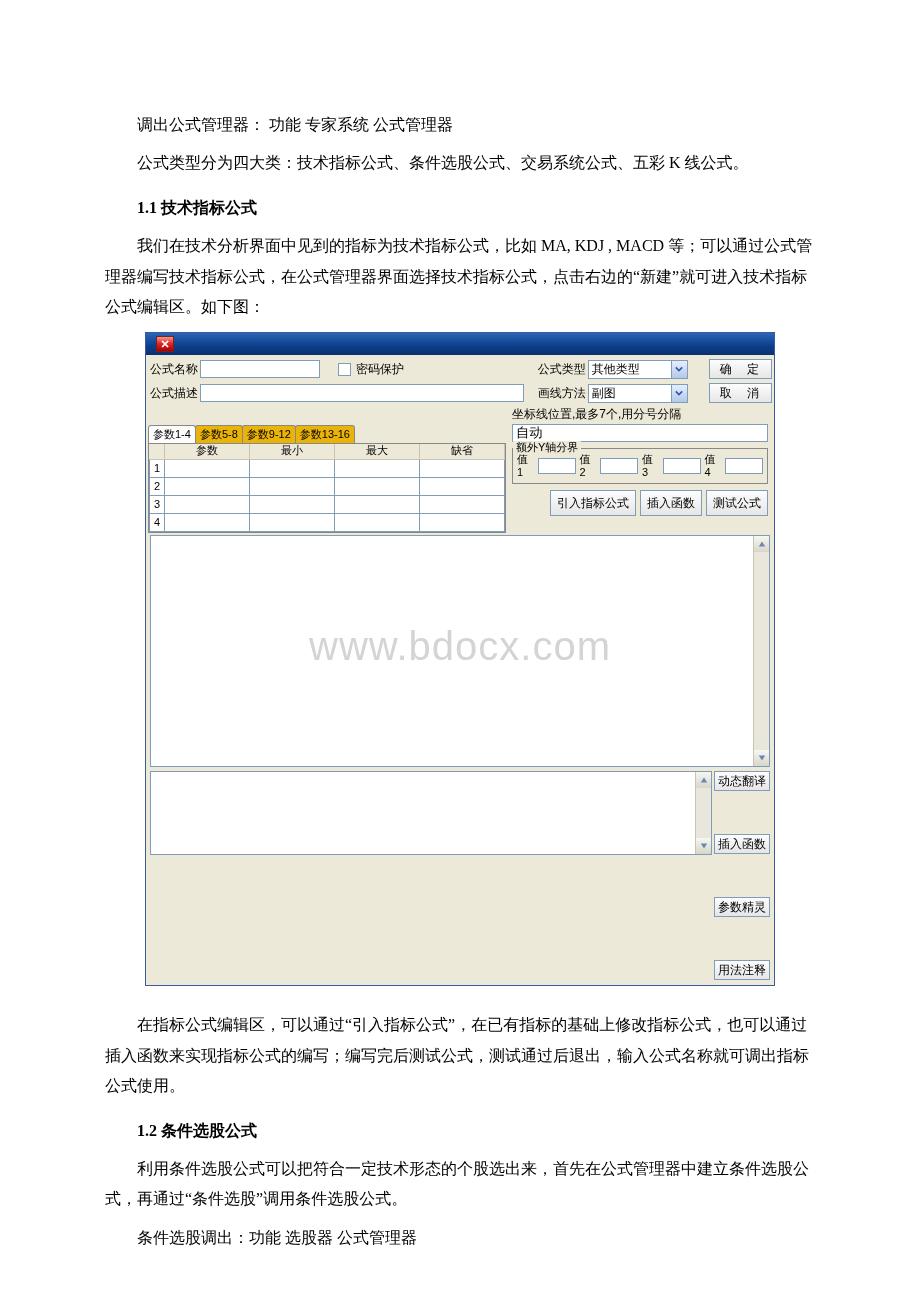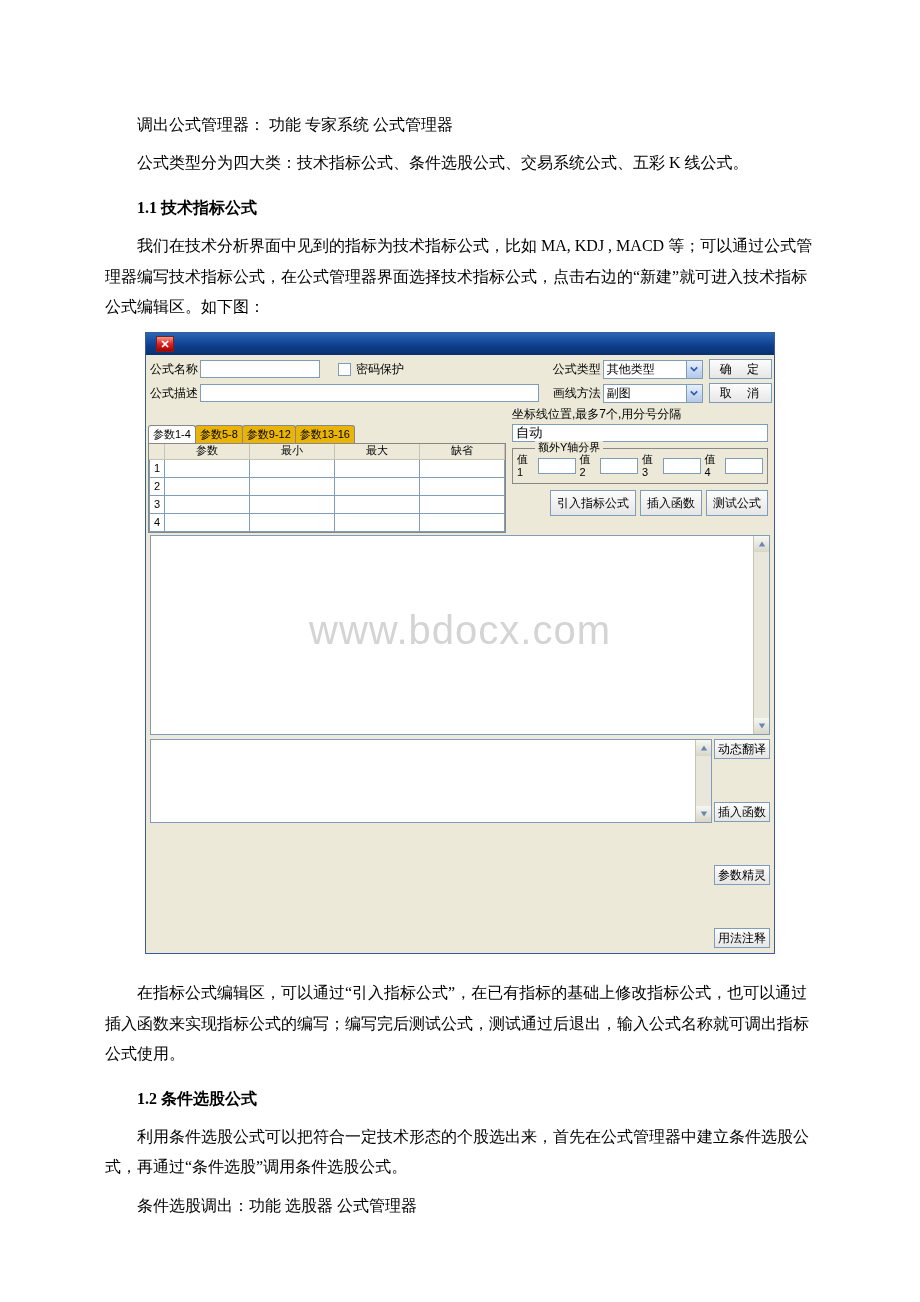--- a/index.html
+++ b/index.html
@@ -79,21 +79,21 @@
   .desc-input { flex:1; min-width: 10px; }
   .btn {
     height: 20px; min-width: 56px;
     border: 1px solid #7f9db9;
     background: linear-gradient(#fdfdfd,#e6e6e6);
     font-size: 12px; padding: 0 6px;
     display:inline-flex;align-items:center;justify-content:center;
     cursor:pointer; letter-spacing: 6px; padding-left:10px;
   }
   .btn.tight { letter-spacing: 0; padding: 12px 6px; }
-  .right-pad { margin-left: 6px; }
+  .right-pad { margin-left: 21px; }
 
   .mid-section { display:flex; }
   .mid-left { width: 358px; }
   .mid-right { flex:1; padding: 2px 4px 4px 6px; }
 
   .param-tabs { display:flex; height:18px; margin-top:20px;}
   .ptab {
     border: 1px solid #888; border-bottom: none;
     background: #eab308; padding: 0 4px;
     font-size: 11px; display:flex;align-items:center;
@@ -119,29 +119,29 @@
     background:#fff; font-size:11px;
   }
 
   .coord-label { font-size:12px; margin-bottom:2px;}
   .coord-input { width:100%; height:18px; border:1px solid #7f9db9; background:#fff; padding:0 3px;}
   .fieldset {
     border:1px solid #888; margin-top:6px; padding:4px 4px 4px 4px;
     position:relative;
   }
   .fieldset .legend {
-    position:absolute; top:-8px; left:22px; background:#ece9d8; padding:0 3px; font-size:11px;
+    position:absolute; top:-8px; left:0; background:#ece9d8; padding:0 3px; font-size:11px;
   }
   .yrow { display:flex; gap:4px; align-items:center; font-size:11px;}
   .yrow input { width:38px; height:16px; border:1px solid #7f9db9; background:#fff; font-size:11px;}
 
   .midbtns { display:flex; justify-content:flex-end; gap:4px; margin-top:6px;}
 
   .editor-area {
-    border:1px solid #7f9db9; background:#fff; height:200px;
+    border:1px solid #7f9db9; background:#fff; height:232px;
     margin:2px; position:relative; display:flex;
   }
   .editor-inner { flex:1; }
   .vscroll {
     width:16px; background:#e9e7db; border-left:1px solid #c8c4b4;
     display:flex; flex-direction:column;
   }
   .arrow-up,.arrow-down {
     height:16px; display:flex;align-items:center;justify-content:center;
     background:linear-gradient(#f7f7f3,#d8d6c8);

